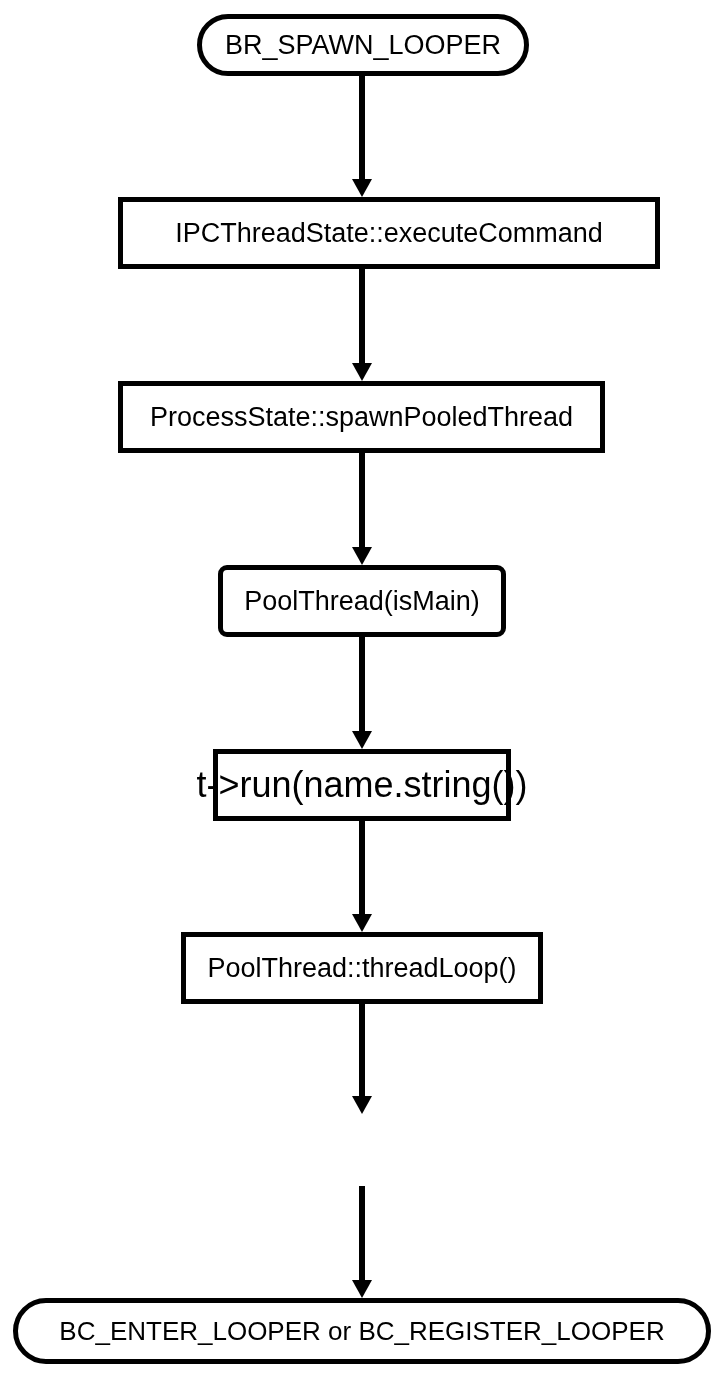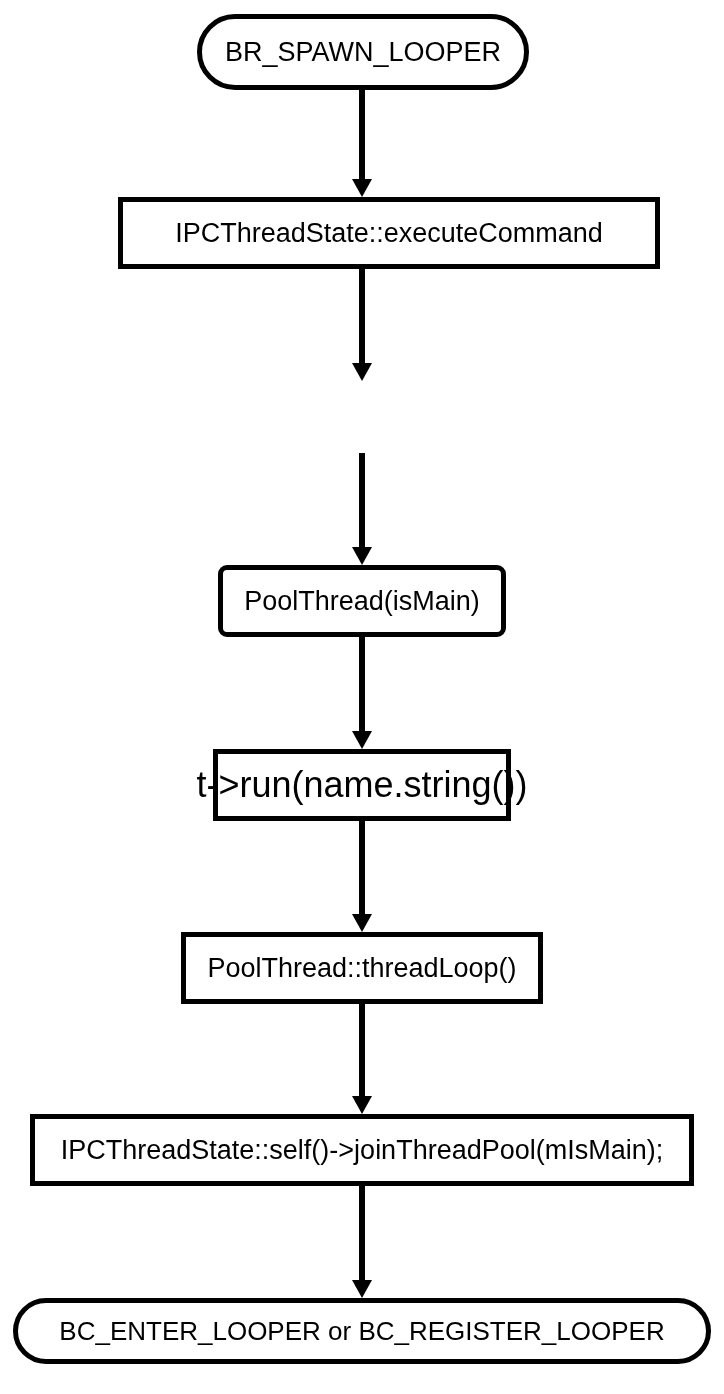--- a/index.html
+++ b/index.html
@@ -89,41 +89,41 @@
         <polygon points="4,92 24,92 14,110" fill="#000000"></polygon>
       </svg>
     </div>
   <div class="edge" id="edge-6" style="left: 348px; top: 1186px; width: 28px; height: 112px;">
       <svg width="28" height="112" viewBox="0 0 28 112">
         <line x1="14" y1="0" x2="14" y2="97" stroke="#000000" stroke-width="6"></line>
         <polygon points="4,94 24,94 14,112" fill="#000000"></polygon>
       </svg>
     </div>
 
-  <div class="node terminal" id="node-0" style="left: 197px; top: 14px; width: 332px; height: 76px;">
+  <div class="node terminal" id="node-0" style="left: 197px; top: 14px; width: 332px; height: 62px;">
     <span class="node-label" style="font-size: 27px;">BR_SPAWN_LOOPER</span>
   </div>
 
   <div class="node" id="node-1" style="left: 118px; top: 197px; width: 542px; height: 72px;">
     <span class="node-label" style="font-size: 27px;">IPCThreadState::executeCommand</span>
   </div>
 
+  <div class="node" id="node-2" style="left: 118px; top: 381px; width: 487px; height: 72px;">
+    <span class="node-label" style="font-size: 27px;">ProcessState::spawnPooledThread</span>
+  </div>
 
   <div class="node" id="node-3" style="left: 218px; top: 565px; width: 288px; height: 72px; border-radius: 9px;">
     <span class="node-label" style="font-size: 27px;">PoolThread(isMain)</span>
   </div>
 
   <div class="node" id="node-4" style="left: 213px; top: 749px; width: 298px; height: 72px;">
     <span class="node-label" style="font-size: 36px;">t-&gt;run(name.string())</span>
   </div>
 
   <div class="node" id="node-5" style="left: 181px; top: 932px; width: 362px; height: 72px;">
     <span class="node-label" style="font-size: 27px;">PoolThread::threadLoop()</span>
   </div>
 
-  <div class="node" id="node-6" style="left: 30px; top: 1114px; width: 664px; height: 72px;">
-    <span class="node-label" style="font-size: 27px;">IPCThreadState::self()-&gt;joinThreadPool(mIsMain);</span>
-  </div>
 
   <div class="node terminal" id="node-7" style="left: 13px; top: 1298px; width: 698px; height: 66px;">
     <span class="node-label" style="font-size: 26px;">BC_ENTER_LOOPER or BC_REGISTER_LOOPER</span>
   </div>
 </div>
 
 </body></html>

